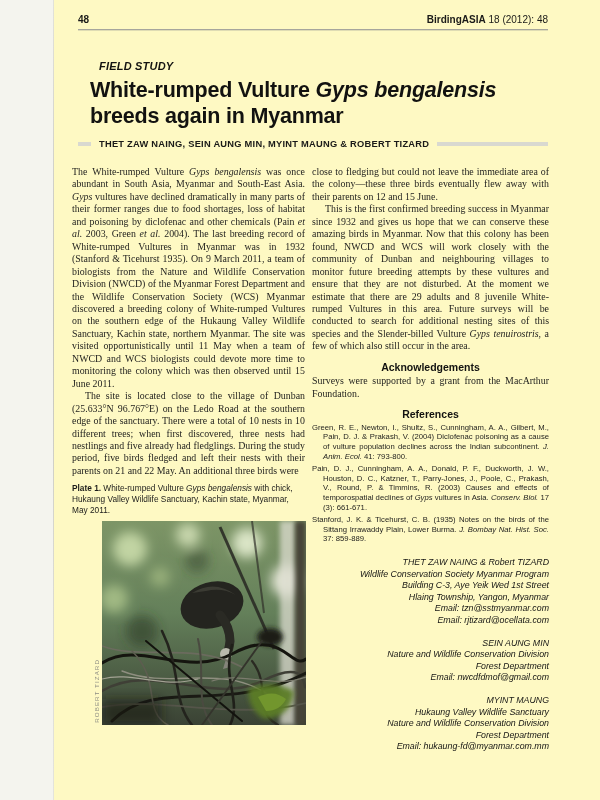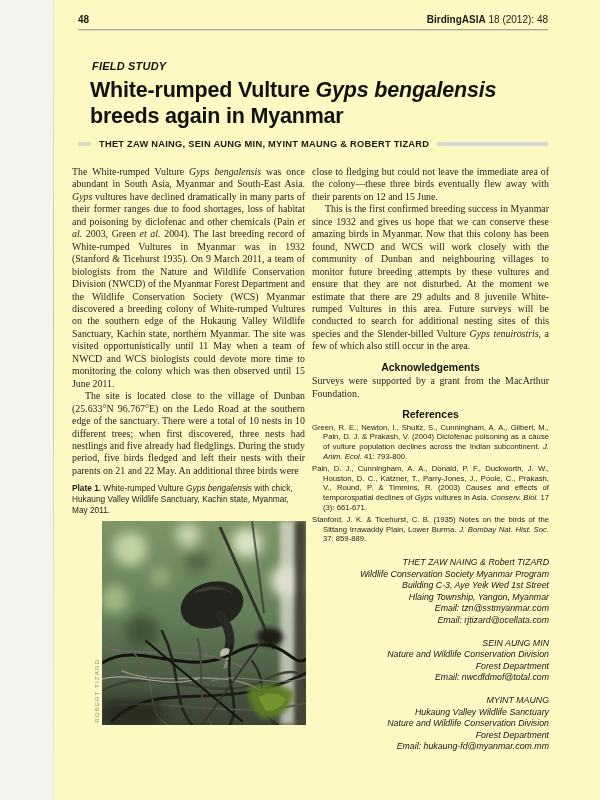--- a/index.html
+++ b/index.html
@@ -8,21 +8,21 @@
   .left-shade{position:absolute;left:0;top:0;width:53px;height:800px;background:#f4f4ee;}
   .crease{position:absolute;left:53px;top:0;width:1px;height:800px;
           background:linear-gradient(#e2e2da,#c3c3ba 40%,#d9d9d0 70%,#e4e4dc);}
   .running-head{position:absolute;left:78px;right:52px;top:14px;display:flex;
         justify-content:space-between;align-items:baseline;
         font-family:"Liberation Sans",sans-serif;font-size:10px;color:#1a1a18;}
   .pageno{font-weight:bold;}
   .jcite b{font-weight:bold;}
   .head-rule{position:absolute;left:78px;right:52px;top:29px;height:1px;background:#a6a69c;
         box-shadow:0 1px 0 rgba(165,165,152,.35);}
-  .kicker{position:absolute;left:92px;top:60px;font-family:"Liberation Sans",sans-serif;
+  .kicker{position:absolute;left:99px;top:60px;font-family:"Liberation Sans",sans-serif;
         font-style:italic;font-weight:bold;font-size:11px;letter-spacing:.2px;color:#141412;}
   .title{position:absolute;left:90px;top:77px;width:465px;margin:0;
         font-family:"Liberation Sans",sans-serif;font-weight:bold;font-size:21.5px;
         line-height:26px;letter-spacing:-.2px;color:#121210;}
   .title .t-line{display:block;}
   .authors-row{position:absolute;left:78px;right:52px;top:139px;display:flex;align-items:center;}
   .rule-seg{height:4px;background:#d9d9d0;filter:blur(.5px);}
   .rule-seg.left{width:13px;}
   .rule-seg.grow{flex:1;}
   .authors{font-family:"Liberation Sans",sans-serif;font-weight:bold;font-size:9.3px;
@@ -158,21 +158,21 @@
       <div class="addr-line">Wildlife Conservation Society Myanmar Program</div>
       <div class="addr-line">Building C-3, Aye Yeik Wed 1st Street</div>
       <div class="addr-line">Hlaing Township, Yangon, Myanmar</div>
       <div class="addr-line">Email: tzn@sstmyanmar.com</div>
       <div class="addr-line">Email: rjtizard@ocellata.com</div>
     </div>
     <div class="addr">
       <div class="addr-line">SEIN AUNG MIN</div>
       <div class="addr-line">Nature and Wildlife Conservation Division</div>
       <div class="addr-line">Forest Department</div>
-      <div class="addr-line">Email: nwcdfdmof@total.com</div>
+      <div class="addr-line">Email: nwcdfdmof@gmail.com</div>
     </div>
     <div class="addr">
       <div class="addr-line">MYINT MAUNG</div>
       <div class="addr-line">Hukaung Valley Wildlife Sanctuary</div>
       <div class="addr-line">Nature and Wildlife Conservation Division</div>
       <div class="addr-line">Forest Department</div>
       <div class="addr-line">Email: hukaung-fd@myanmar.com.mm</div>
     </div>
   </div>
 </div>

